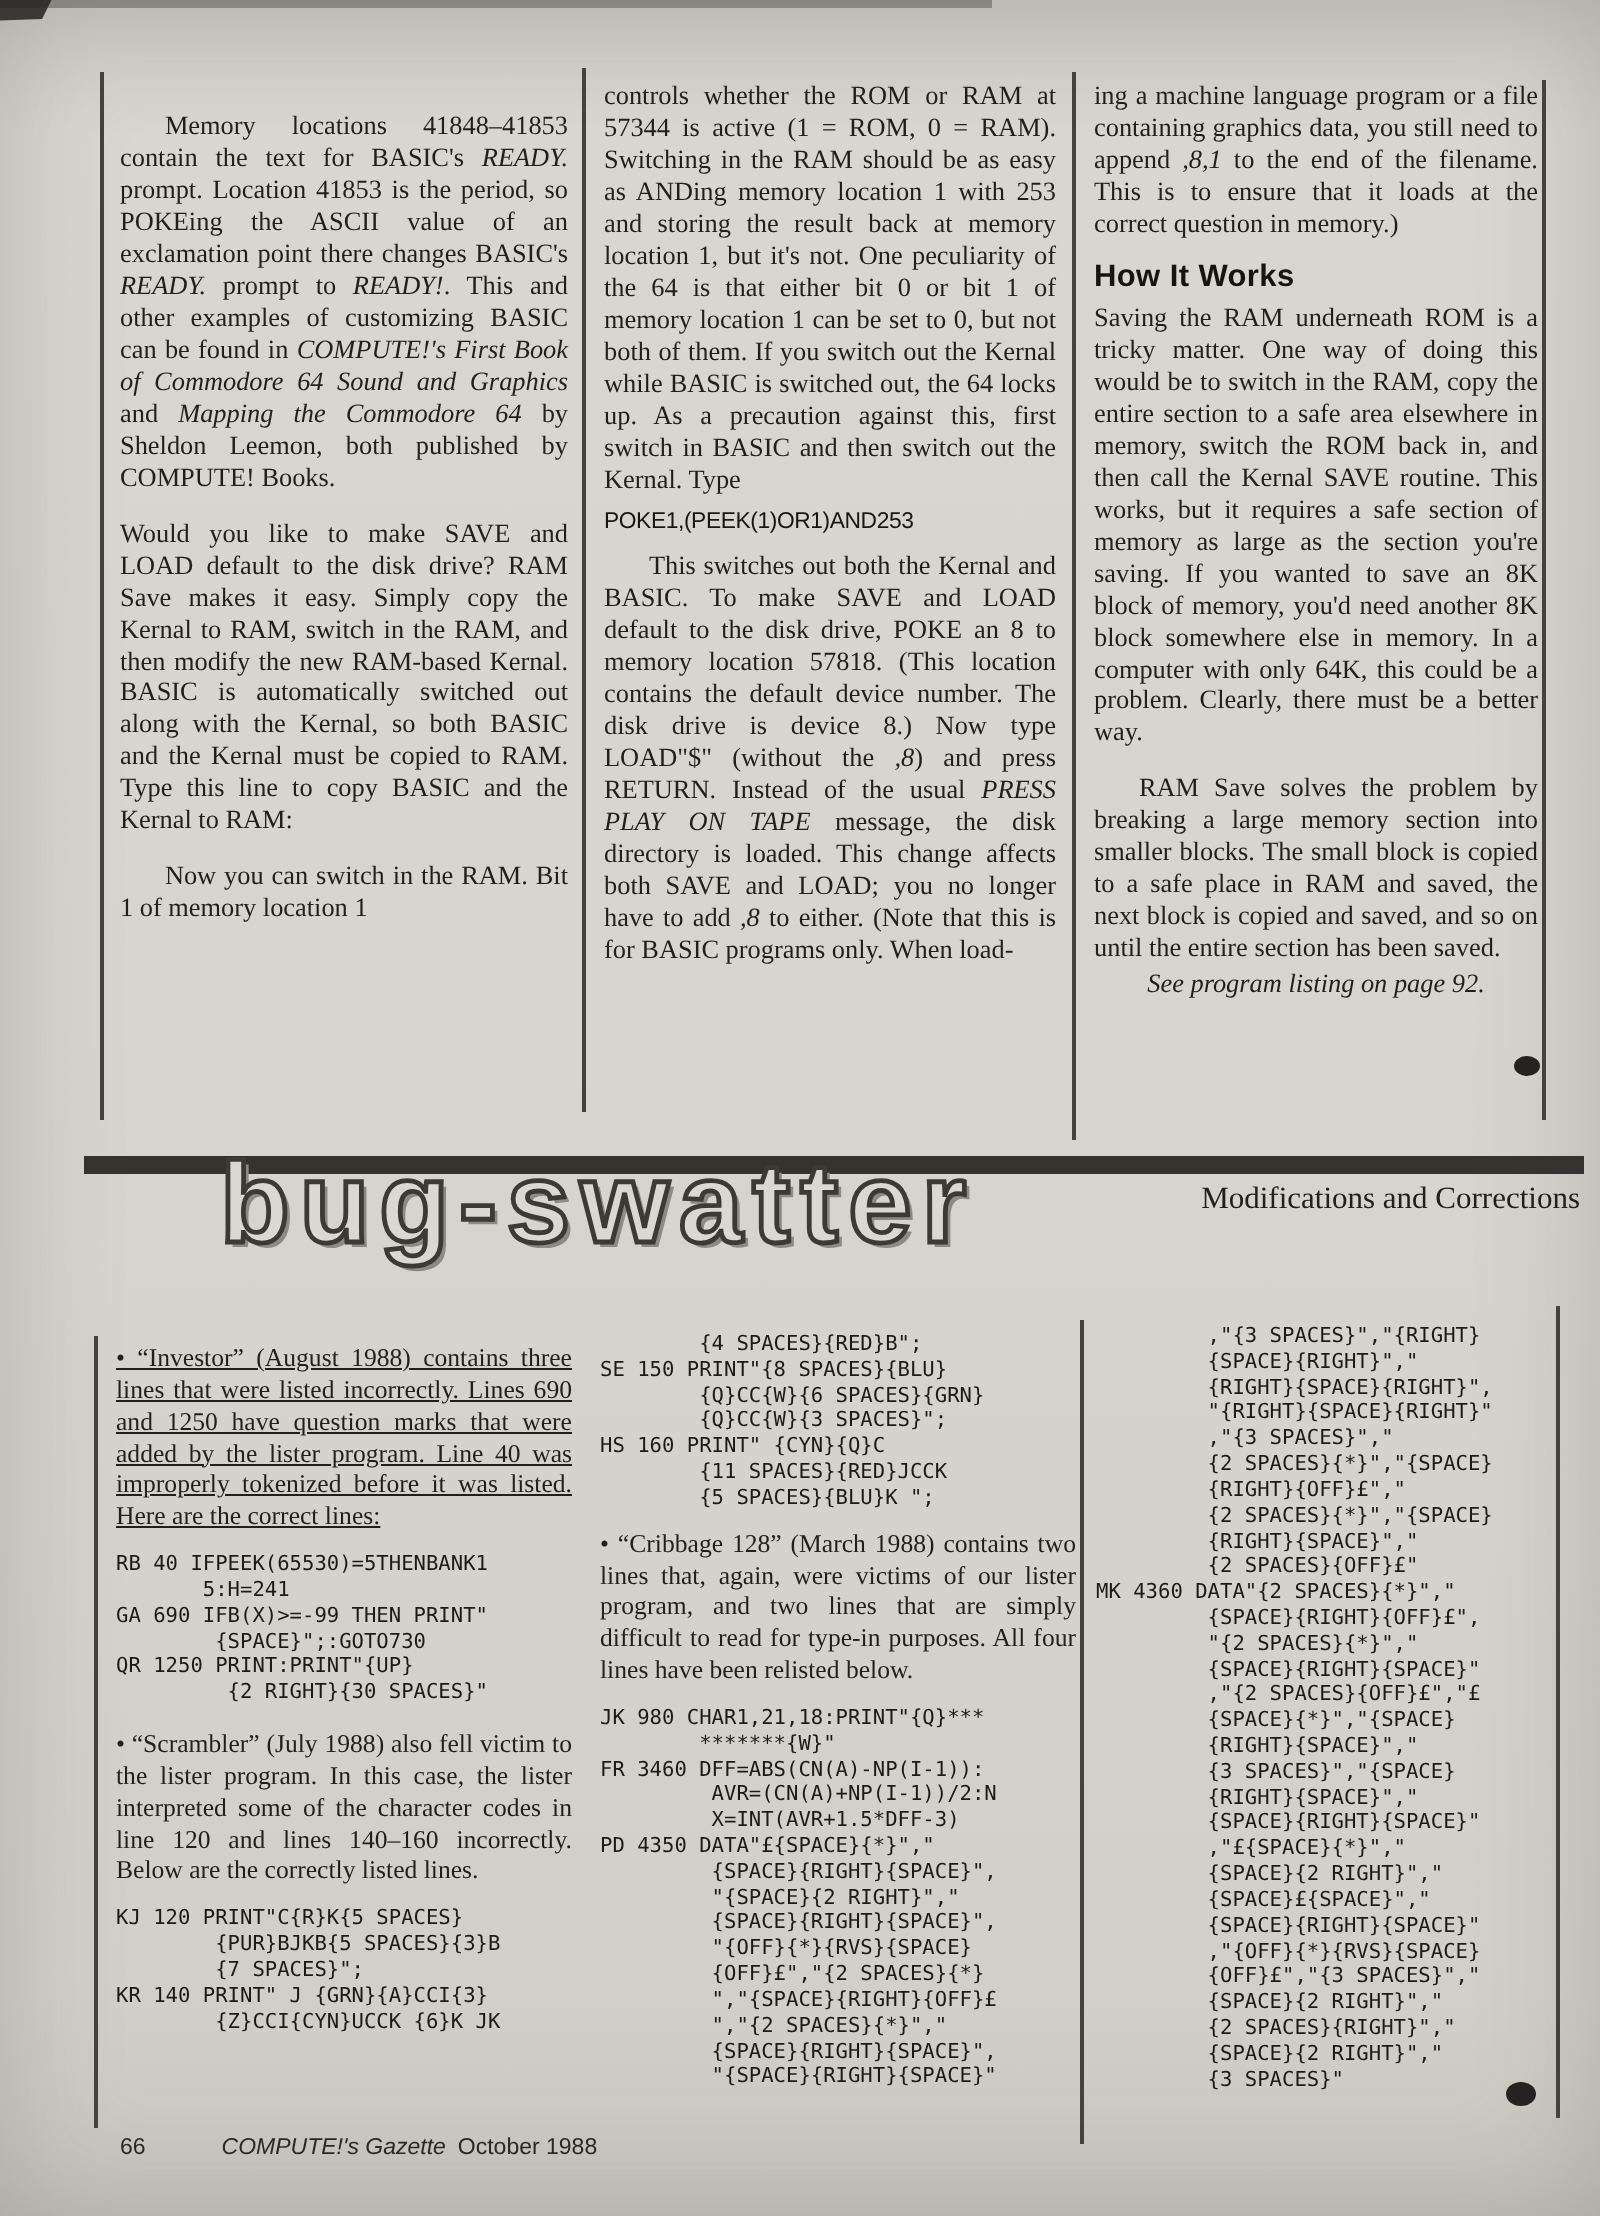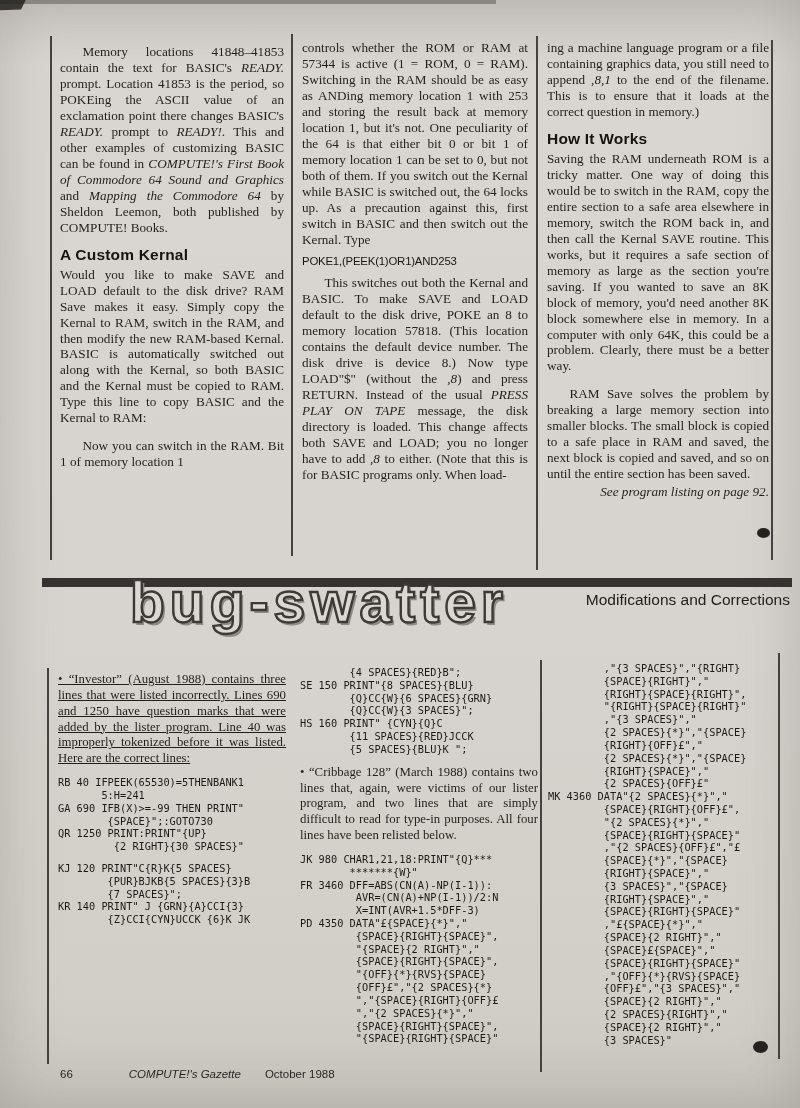--- a/index.html
+++ b/index.html
@@ -22,80 +22,79 @@
   .it{font-style:italic;}
   .enddot{position:absolute;width:13px;height:10px;border-radius:50%;background:#25231f;}
   
   .divbar{position:absolute;left:42px;top:578px;width:750px;height:9px;background:#35332f;}
   .logo{
     position:absolute;left:110px;top:574px;
     font-family:"Liberation Sans",sans-serif;font-weight:700;font-size:57px;letter-spacing:5px;
     color:#dbd8d3;-webkit-text-stroke:2.4px #3c3a36;
     text-shadow:2.5px 2.5px 0 #8d8a84;
     line-height:1;
-    margin-left:20px;
   }
-  .tagline{position:absolute;right:10px;top:591px;font-family:Liberation Sans, sans-serif;font-size:15.5px;font-weight:500;color:#22201d;}
+  .tagline{position:absolute;right:10px;top:591px;font-family:Liberation Serif, serif;font-size:15.5px;font-weight:500;color:#22201d;}
   
-  .footer{position:absolute;left:60px;top:1068px;font-family:"Liberation Sans",sans-serif;font-size:11.5px;color:#2a2825;display:flex;gap:24px;align-items:center;}
+  .footer{position:absolute;left:60px;top:1068px;font-family:"Liberation Sans",sans-serif;font-size:11.5px;color:#2a2825;display:flex;gap:6px;align-items:center;}
   .footer .mag{font-style:italic;padding-left:32px;}
   .bgap{margin-top:9px;}
   .cgap{margin-top:8px;}
 </style>
 </head>
 <body>
 
 <div class="page">
 
   <div class="topedge"></div>
   <div class="smudge"></div>
 
   <div class="vrule" style="left:50px;top:36px;height:524px;"></div>
   <div class="vrule" style="left:291px;top:34px;height:522px;"></div>
   <div class="vrule" style="left:536px;top:36px;height:534px;"></div>
   <div class="vrule" style="left:771px;top:40px;height:520px;"></div>
 
-  <div class="col" style="left:60px;top:44px;width:224px;">
+  <div class="col" style="left:60px;top:55px;width:224px;">
     <p class="para ind"><span>Memory locations 41848–41853 contain the text for BASIC's </span><span class="it">READY.</span><span> prompt. Location 41853 is the period, so POKEing the ASCII value of an exclamation point there changes BASIC's </span><span class="it">READY.</span><span> prompt to </span><span class="it">READY!</span><span>. This and other examples of customizing BASIC can be found in </span><span class="it">COMPUTE!'s First Book of Commodore 64 Sound and Graphics</span><span> and </span><span class="it">Mapping the Commodore 64</span><span> by Sheldon Leemon, both published by COMPUTE! Books.</span></p>
-    <h3 class="head">A Custom Kernal</h3>
     <p class="para">Would you like to make SAVE and LOAD default to the disk drive? RAM Save makes it easy. Simply copy the Kernal to RAM, switch in the RAM, and then modify the new RAM-based Kernal. BASIC is automatically switched out along with the Kernal, so both BASIC and the Kernal must be copied to RAM. Type this line to copy BASIC and the Kernal to RAM:</p>
     <p class="para ind">Now you can switch in the RAM. Bit 1 of memory location 1</p>
   </div>
 
   <div class="col" style="left:302px;top:40px;width:226px;">
     <p class="para">controls whether the ROM or RAM at 57344 is active (1 = ROM, 0 = RAM). Switching in the RAM should be as easy as ANDing memory location 1 with 253 and storing the result back at memory location 1, but it's not. One peculiarity of the 64 is that either bit 0 or bit 1 of memory location 1 can be set to 0, but not both of them. If you switch out the Kernal while BASIC is switched out, the 64 locks up. As a precaution against this, first switch in BASIC and then switch out the Kernal. Type</p>
     <pre class="codeb">POKE1,(PEEK(1)OR1)AND253</pre>
     <p class="para ind"><span>This switches out both the Kernal and BASIC. To make SAVE and LOAD default to the disk drive, POKE an 8 to memory location 57818. (This location contains the default device number. The disk drive is device 8.) Now type LOAD"$" (without the </span><span class="it">,8</span><span>) and press RETURN. Instead of the usual </span><span class="it">PRESS PLAY ON TAPE</span><span> message, the disk directory is loaded. This change affects both SAVE and LOAD; you no longer have to add </span><span class="it">,8</span><span> to either. (Note that this is for BASIC programs only. When load-</span></p>
   </div>
 
   <div class="col" style="left:547px;top:40px;width:222px;">
     <p class="para"><span>ing a machine language program or a file containing graphics data, you still need to append </span><span class="it">,8,1</span><span> to the end of the filename. This is to ensure that it loads at the correct question in memory.)</span></p>
     <h3 class="head">How It Works</h3>
     <p class="para">Saving the RAM underneath ROM is a tricky matter. One way of doing this would be to switch in the RAM, copy the entire section to a safe area elsewhere in memory, switch the ROM back in, and then call the Kernal SAVE routine. This works, but it requires a safe section of memory as large as the section you're saving. If you wanted to save an 8K block of memory, you'd need another 8K block somewhere else in memory. In a computer with only 64K, this could be a problem. Clearly, there must be a better way.</p>
     <p class="para ind">RAM Save solves the problem by breaking a large memory section into smaller blocks. The small block is copied to a safe place in RAM and saved, the next block is copied and saved, and so on until the entire section has been saved.</p>
-    <p class="para it" style="text-align:right;margin-top:2px;">See program listing on page 92.</p>
+    <p class="para it" style="text-align:center;margin-top:2px;">See program listing on page 92.</p>
   </div>
   <div class="enddot" style="left:757px;top:528px;"></div>
 
   <div class="divbar"></div>
   <div class="logo">bug-swatter</div>
   <div class="tagline">Modifications and Corrections</div>
 
   <div class="vrule" style="left:47px;top:668px;height:396px;"></div>
   <div class="vrule" style="left:540px;top:660px;height:412px;"></div>
   <div class="vrule" style="left:778px;top:653px;height:406px;"></div>
 
   <div class="col" style="left:58px;top:672px;width:228px;">
     <p class="para" style="font-size:12.8px;line-height:1.24;text-decoration:underline;"><span>• “Investor” (August 1988) contains three lines that were listed incorrectly. Lines 690 and 1250 have question marks that were added by the lister program. Line 40 was improperly tokenized before it was listed. Here are the correct lines:</span></p>
     <pre class="mono bgap">RB 40 IFPEEK(65530)=5THENBANK1
        5:H=241
 GA 690 IFB(X)&gt;=-99 THEN PRINT"
         {SPACE}";:GOTO730
 QR 1250 PRINT:PRINT"{UP}
          {2 RIGHT}{30 SPACES}"</pre>
+    <p class="para cgap" style="font-size:12.8px;line-height:1.24;margin-top:12px;"><span>• “Scrambler” (July 1988) also fell victim to the lister program. In this case, the lister interpreted some of the character codes in line 120 and lines 140–160 incorrectly. Below are the correctly listed lines.</span></p>
     <pre class="mono bgap">KJ 120 PRINT"C{R}K{5 SPACES}
         {PUR}BJKB{5 SPACES}{3}B
         {7 SPACES}";
 KR 140 PRINT" J {GRN}{A}CCI{3}
         {Z}CCI{CYN}UCCK {6}K JK</pre>
   </div>
 
   <div class="col" style="left:300px;top:666px;width:238px;">
     <pre class="mono">        {4 SPACES}{RED}B";
 SE 150 PRINT"{8 SPACES}{BLU}

